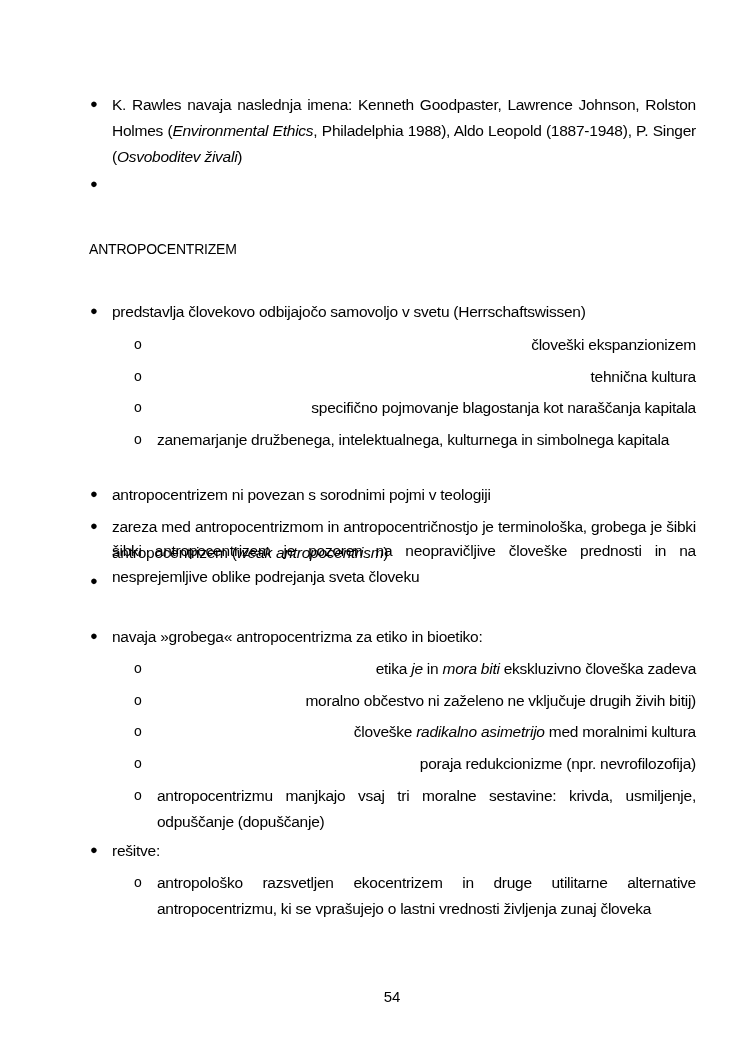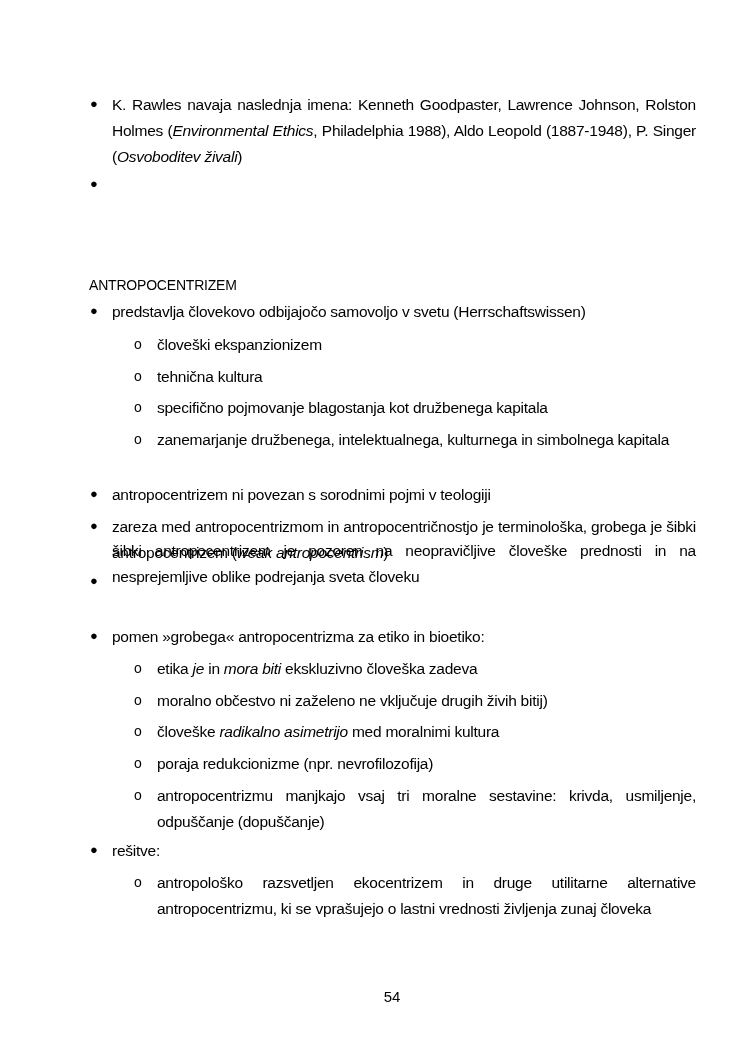--- a/index.html
+++ b/index.html
@@ -1,26 +1,26 @@
 <!DOCTYPE html>
 <html><head>
   <meta charset="utf-8">
   <style>
     html, body { margin: 0; padding: 0; background: #ffffff; }
     body { width: 750px; height: 1061px; position: relative; overflow: hidden;
            font-family: "Liberation Sans", "DejaVu Sans", sans-serif; color: #000; }
     .page { position: absolute; left: 0; top: 0; width: 750px; height: 1061px; background: #fff; }
     .item { position: absolute; font-size: 15.5px; line-height: 26px; letter-spacing: -0.25px; }
     .lvl1 { left: 112px; width: 584px; }
-    .lvl2 { left: 157px; width: 539px; }
+    .lvl2 { left: 157px; width: 539px; text-align: right; }
     .just { text-align: justify; text-align-last: left; }
     .marker { position: absolute; font-size: 15px; line-height: 24px; }
     .bullet { left: 90px; font-size: 13px; }
     .circle { left: 134px; font-size: 14px; }
-    .heading { position: absolute; left: 89px; top: 239px; font-size: 14px; line-height: 20px; letter-spacing: -0.2px; margin-top: 36px; }
+    .heading { position: absolute; left: 89px; top: 239px; font-size: 14px; line-height: 20px; letter-spacing: -0.2px; }
     .pagenum { position: absolute; left: 0; width: 784px; text-align: center; top: 987px; font-size: 15px; line-height: 20px; }
     em { font-style: italic; }
   </style>
 </head>
 <body>
 
 <div class="page">
 
   <span class="marker bullet" style="top:92px">●</span>
   <div class="item lvl1 just" style="top:92px"><span>K. Rawles navaja naslednja imena: Kenneth Goodpaster, Lawrence Johnson, Rolston Holmes (</span><em>Environmental Ethics</em><span>, Philadelphia 1988), Aldo Leopold (1887-1948), P. Singer (</span><em>Osvoboditev živali</em><span>)</span></div>
@@ -32,36 +32,36 @@
   <span class="marker bullet" style="top:299px">●</span>
   <div class="item lvl1" style="top:299px">predstavlja človekovo odbijajočo samovoljo v svetu (Herrschaftswissen)</div>
 
   <span class="marker circle" style="top:332px">o</span>
   <div class="item lvl2" style="top:332px">človeški ekspanzionizem</div>
 
   <span class="marker circle" style="top:364px">o</span>
   <div class="item lvl2" style="top:364px">tehnična kultura</div>
 
   <span class="marker circle" style="top:395px">o</span>
-  <div class="item lvl2" style="top:395px">specifično pojmovanje blagostanja kot družbenega kapitala</div>
+  <div class="item lvl2" style="top:395px">specifično pojmovanje blagostanja kot naraščanja kapitala</div>
 
   <span class="marker circle" style="top:427px">o</span>
   <div class="item lvl2 just" style="top:427px">zanemarjanje družbenega, intelektualnega, kulturnega in simbolnega kapitala</div>
 
   <span class="marker bullet" style="top:482px">●</span>
   <div class="item lvl1" style="top:482px">antropocentrizem ni povezan s sorodnimi pojmi v teologiji</div>
 
   <span class="marker bullet" style="top:514px">●</span>
   <div class="item lvl1 just" style="top:514px"><span>zareza med antropocentrizmom in antropocentričnostjo je terminološka, grobega je šibki antropocentrizem (</span><em>weak antropocentrism</em><span>)</span></div>
 
   <span class="marker bullet" style="top:569px">●</span>
   <div class="item lvl1 just" style="top:538px">šibki antropocentrizem je pozoren na neopravičljive človeške prednosti in na nesprejemljive oblike podrejanja sveta človeku</div>
 
   <span class="marker bullet" style="top:624px">●</span>
-  <div class="item lvl1" style="top:624px">pomen »grobega« antropocentrizma za etiko in bioetiko:</div>
+  <div class="item lvl1" style="top:624px">navaja »grobega« antropocentrizma za etiko in bioetiko:</div>
 
   <span class="marker circle" style="top:656px">o</span>
   <div class="item lvl2" style="top:656px"><span>etika </span><em>je</em><span> in </span><em>mora biti</em><span> ekskluzivno človeška zadeva</span></div>
 
   <span class="marker circle" style="top:688px">o</span>
   <div class="item lvl2" style="top:688px">moralno občestvo ni zaželeno ne vključuje drugih živih bitij)</div>
 
   <span class="marker circle" style="top:719px">o</span>
   <div class="item lvl2" style="top:719px"><span>človeške </span><em>radikalno asimetrijo</em><span> med moralnimi kultura</span></div>
 

